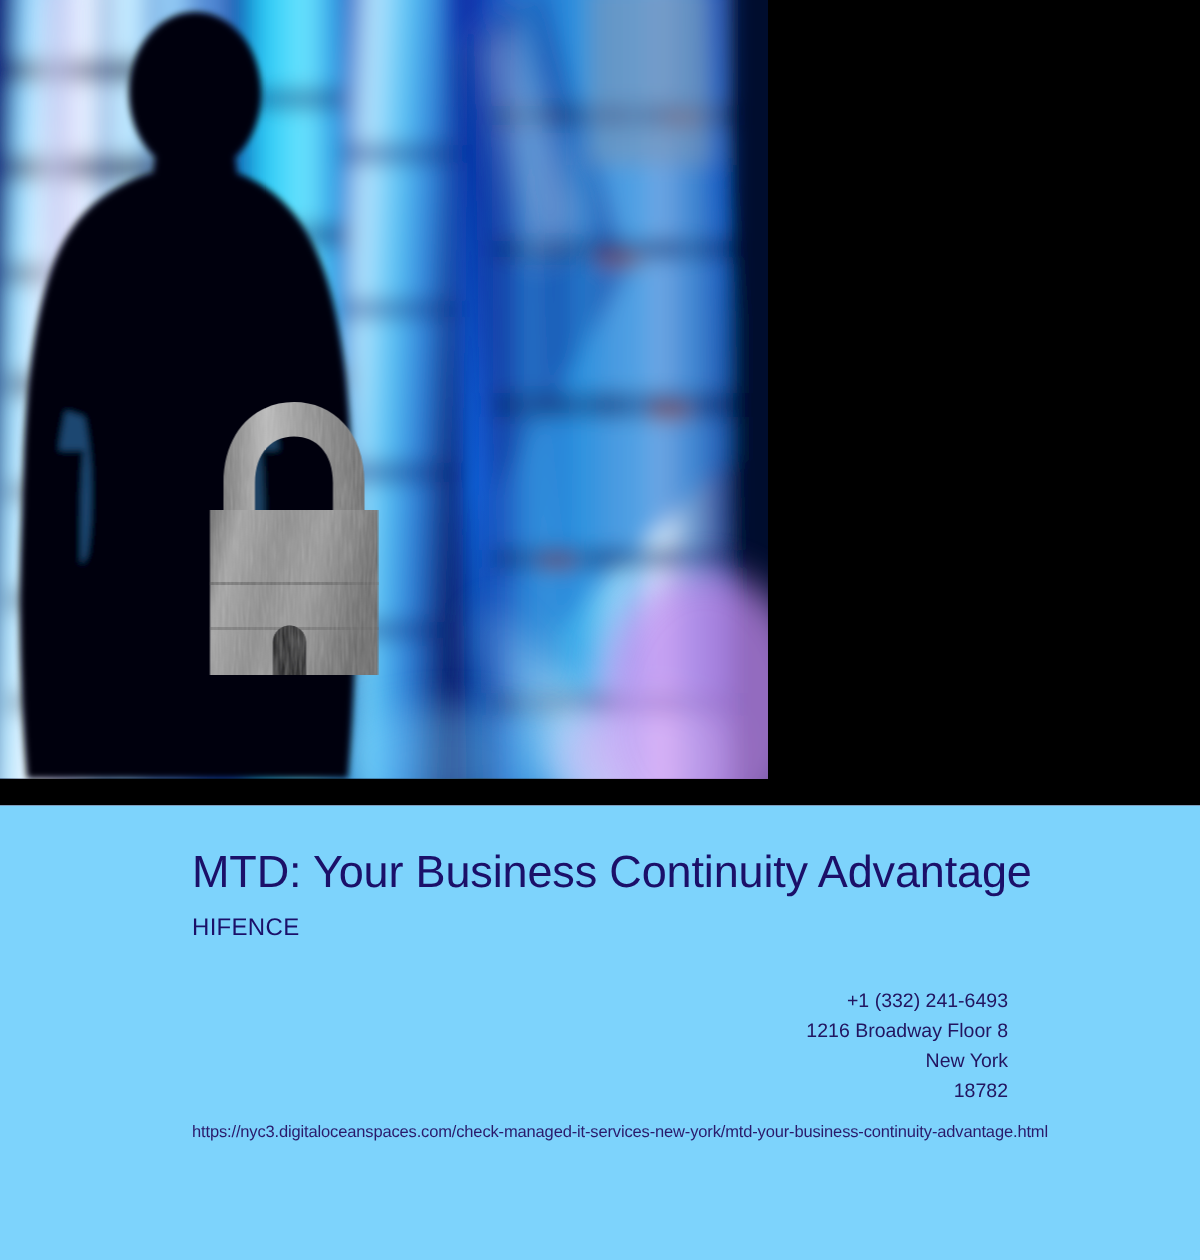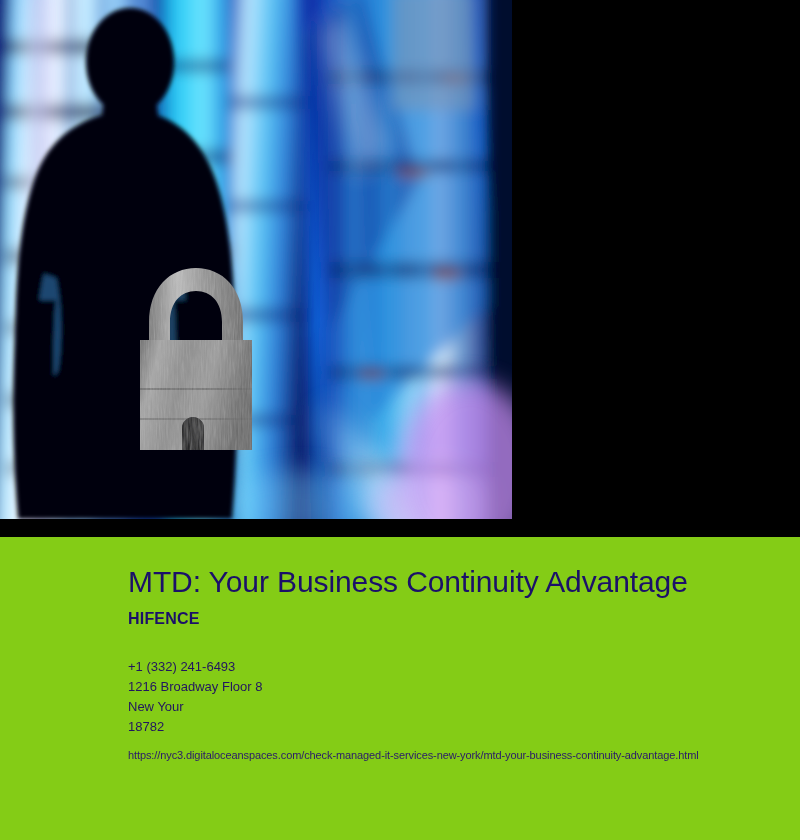--- a/index.html
+++ b/index.html
@@ -37,48 +37,49 @@
     display: block;
     width: 512px;
     height: 519px;
   }
 
   
   .info-panel {
     position: relative;
     width: 800px;
     height: 303px;
-    background: #84cc16;
+    background: #7dd3fc;
     box-sizing: border-box;
     padding: 0 128px;
   }
 
   .page-title {
     margin: 0;
     padding-top: 26px;
     font-size: 30px;
     font-weight: normal;
     line-height: 38px;
     color: #1b1069;
     letter-spacing: -0.1px;
     white-space: nowrap;
   }
 
   .brand-name {
     margin: 0;
     padding-top: 8px;
     font-size: 16px;
-    font-weight: bold;
+    font-weight: normal;
     line-height: 20px;
     color: #1b1069;
     letter-spacing: 0.2px;
   }
 
   .contact-block {
     padding-top: 28px;
+    text-align: right;
   }
 
   .contact-line {
     font-size: 13px;
     line-height: 20px;
     color: #221560;
   }
 
   .source-url {
     padding-top: 11px;
@@ -348,19 +349,19 @@
 
 <div class="info-panel">
 
   <h1 class="page-title">MTD: Your Business Continuity Advantage</h1>
 
   <h2 class="brand-name">HIFENCE</h2>
 
   <div class="contact-block">
     <div class="contact-line">+1 (332) 241-6493</div>
     <div class="contact-line">1216 Broadway Floor 8</div>
-    <div class="contact-line">New Your</div>
+    <div class="contact-line">New York</div>
     <div class="contact-line">18782</div>
   </div>
 
   <div class="source-url">https://nyc3.digitaloceanspaces.com/check-managed-it-services-new-york/mtd-your-business-continuity-advantage.html</div>
 
 </div>
 
 </body></html>

